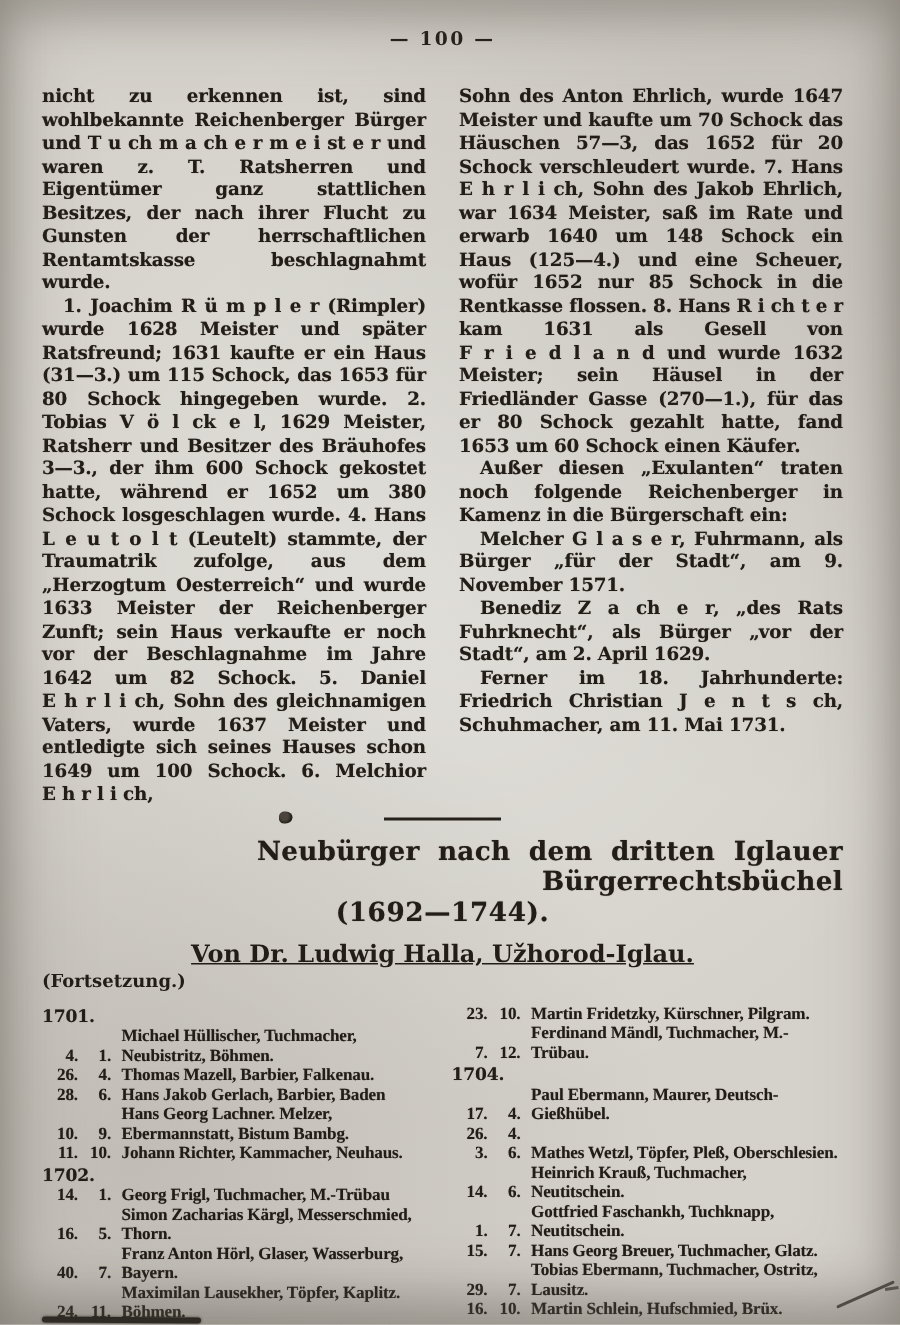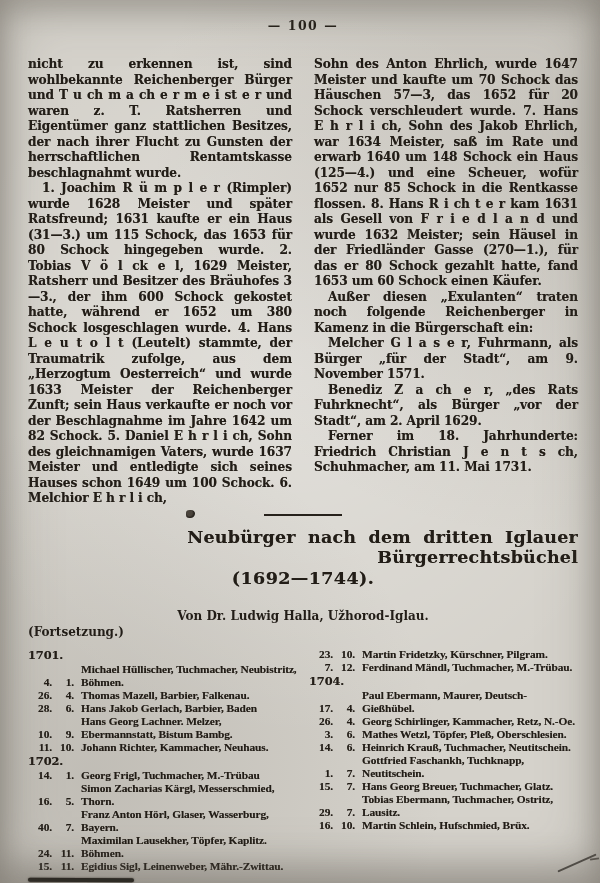--- a/index.html
+++ b/index.html
@@ -8,37 +8,37 @@
     font-family:"DejaVu Serif", serif;
     color:#221d17;
     background:
       radial-gradient(circle at 15% 88%, rgba(110,105,96,.20), transparent 38%),
       radial-gradient(circle at 88% 18%, rgba(120,114,104,.16), transparent 42%),
       radial-gradient(circle at 50% 42%, rgba(255,255,255,.30), transparent 62%),
       #d5d2cb;
   }
   .vignette{position:absolute;inset:0;pointer-events:none;
     box-shadow:inset 0 0 60px rgba(95,90,80,.40), inset 0 -20px 30px rgba(85,80,72,.28), inset 0 14px 22px rgba(100,95,86,.22);}
-  .page{position:absolute;inset:0;padding:16px 22px 0 28px;box-sizing:border-box;}
+  .page{position:absolute;inset:0;padding:16px 38px 0 28px;box-sizing:border-box;}
   .pagenum{text-align:center;font-size:12.5px;font-weight:700;letter-spacing:1.5px;margin:2px 0 24px 0;}
   .cols{display:flex;gap:22px;}
   .col{width:269px;font-size:12.2px;line-height:15.5px;text-align:justify;font-weight:700;letter-spacing:-0.1px;
        text-shadow:0 0 0.5px rgba(35,28,20,.55);}
   .para{margin:0;}
   .para.indent{text-indent:14px;}
   .sep-row{position:relative;height:17px;}
   .ornament{position:absolute;left:158px;top:3px;width:9px;height:8px;
     background:radial-gradient(circle at 40% 40%, #4a443c 0 35%, #1f1b16 70%);
     border-radius:46% 54% 58% 42%;}
   .rule{position:absolute;left:50%;transform:translateX(-50%);top:7px;width:78px;border-top:2px solid #26211b;}
   .title{text-align:right;font-size:17.5px;font-weight:700;word-spacing:6px;letter-spacing:.2px;margin-top:3px;
          text-shadow:0 0 0.6px rgba(35,28,20,.6);}
   .title2{text-align:center;font-size:17.5px;font-weight:700;letter-spacing:.4px;margin-top:1px;
           text-shadow:0 0 0.6px rgba(35,28,20,.6);}
-  .byline{text-align:center;font-size:12px;font-weight:700;margin-top:21px;}
+  .byline{text-align:center;font-size:16px;font-weight:700;margin-top:7px;text-decoration:underline;}
   .subline{text-align:left;font-size:12px;font-weight:700;margin-top:2px;}
   .list-cols{display:flex;gap:12px;margin-top:9px;}
   .list-col{width:270px;font-size:11.4px;line-height:13px;font-weight:700;letter-spacing:-0.1px;
             text-shadow:0 0 0.5px rgba(35,28,20,.5);}
   .year{text-align:left;margin:1px 0;}
   .entry{display:flex;align-items:flex-end;font-family:Liberation Serif, serif;}
   .day{width:24px;text-align:right;flex:none;}
   .month{width:20px;text-align:right;flex:none;margin-left:2px;}
   .etext{margin-left:7px;text-align:left;}
   .streak{position:absolute;left:28px;bottom:1px;width:106px;height:4px;background:#15130f;border-radius:2px;
@@ -146,21 +146,20 @@
         </div>
         <div class="year">1704.</div>
         <div class="entry">
           <span class="day">17.</span>
           <span class="month">4.</span>
           <span class="etext">Paul Ebermann, Maurer, Deutsch-Gießhübel.</span>
         </div>
         <div class="entry">
           <span class="day">26.</span>
           <span class="month">4.</span>
-          <span class="etext">Georg Schirlinger, Kammacher, Retz, N.-Oe.</span>
         </div>
         <div class="entry">
           <span class="day">3.</span>
           <span class="month">6.</span>
           <span class="etext">Mathes Wetzl, Töpfer, Pleß, Oberschlesien.</span>
         </div>
         <div class="entry">
           <span class="day">14.</span>
           <span class="month">6.</span>
           <span class="etext">Heinrich Krauß, Tuchmacher, Neutitschein.</span>

